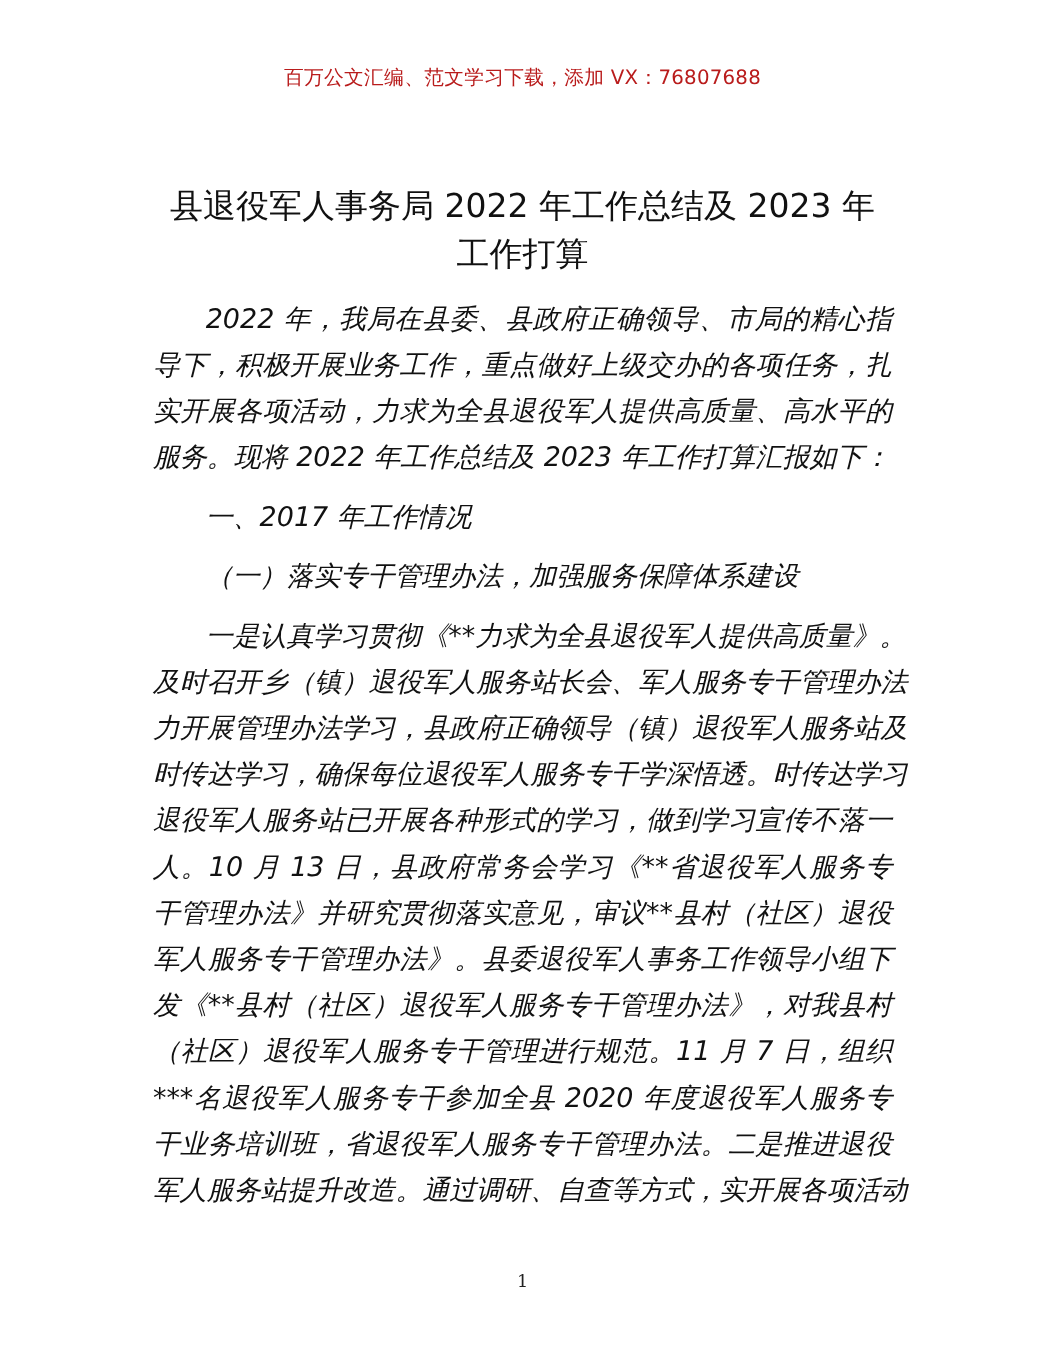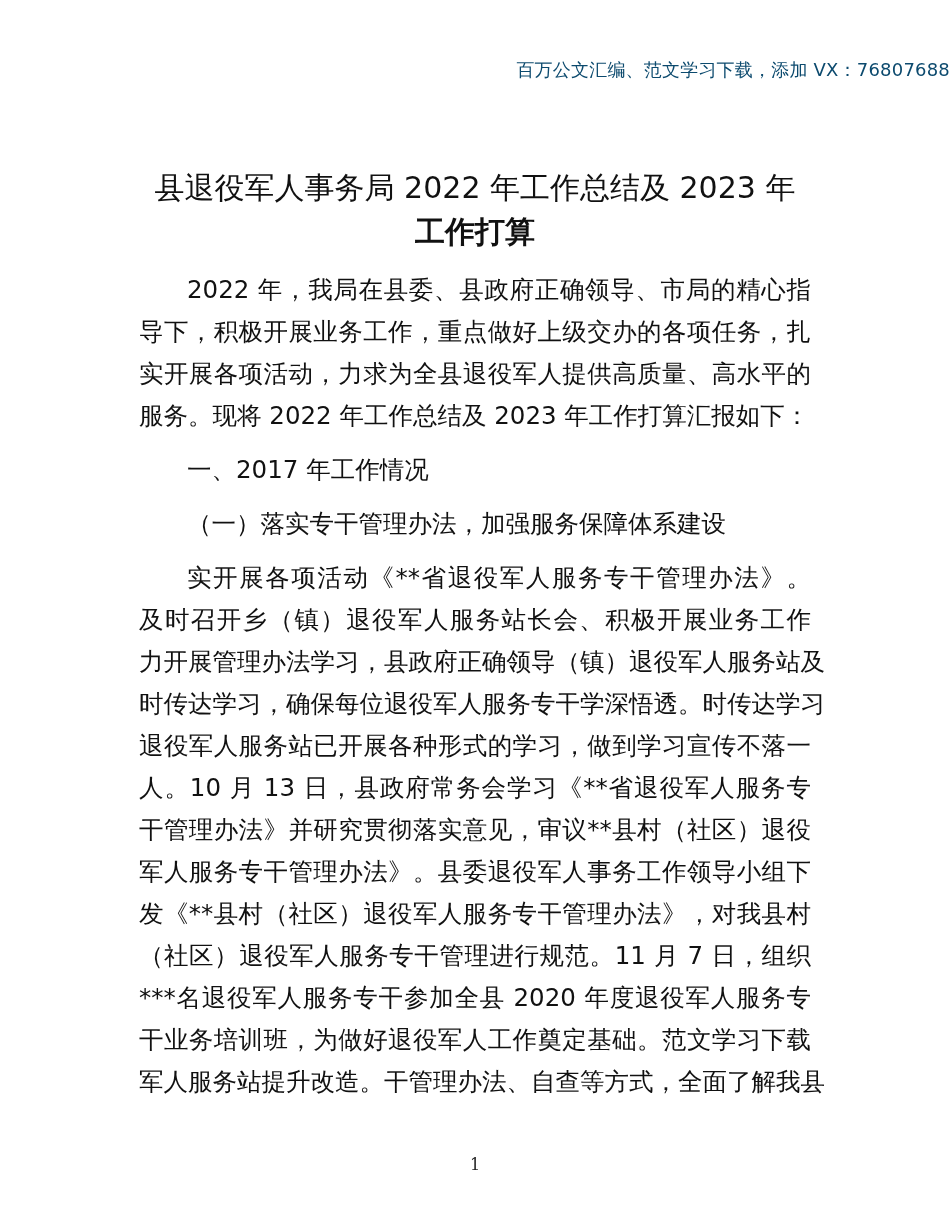--- a/index.html
+++ b/index.html
@@ -1,25 +1,25 @@
 <!DOCTYPE html>
 <html><head>
 <meta charset="utf-8">
 <style>
   html, body { margin: 0; padding: 0; background: #ffffff; }
   body { width: 950px; height: 1230px; position: relative; overflow: hidden;
          font-family: "DejaVu Sans", "Liberation Sans", sans-serif; color: #111111; }
-  .header-banner { position: absolute; top: 58px; left: 0; width: 950px; text-align: right;
-                   font-size: 18px; color: #0c4a6e; letter-spacing: 0.2px; }
+  .header-banner { position: absolute; top: 58px; left: 0; width: 950px; text-align: center;
+                   font-size: 18px; color: #b91c1c; letter-spacing: 0.2px; }
   .title { position: absolute; left: 140px; width: 670px; text-align: center; font-size: 30px;
            line-height: 44px; color: #111; }
   .title.l1 { top: 166px; }
-  .title.l2 { top: 210px; font-weight: bold; }
+  .title.l2 { top: 210px; }
   .line { position: absolute; left: 139px; width: 672px; font-size: 24.5px; height: 36px;
-          line-height: 36px; white-space: nowrap; text-align: justify; text-align-last: justify; }
+          line-height: 36px; white-space: nowrap; text-align: justify; text-align-last: justify; font-style: italic; }
   .line.indent { left: 187px; width: 624px; }
   .line.last { text-align-last: left; }
   .page-number { position: absolute; top: 1155px; left: 0; width: 950px; text-align: center;
                  font-family: "DejaVu Serif", "Liberation Serif", serif; font-size: 16px; color: #222; }
 </style>
 </head>
 <body>
 
 <div class="header-banner">百万公文汇编、范文学习下载，添加 VX：76807688</div>
 
@@ -30,28 +30,28 @@
 
 <div>
   <div class="line indent" style="top:272px">2022 年，我局在县委、县政府正确领导、市局的精心指</div>
   <div class="line" style="top:314px">导下，积极开展业务工作，重点做好上级交办的各项任务，扎</div>
   <div class="line" style="top:356px">实开展各项活动，力求为全县退役军人提供高质量、高水平的</div>
   <div class="line last" style="top:398px">服务。现将 2022 年工作总结及 2023 年工作打算汇报如下：</div>
 
   <div class="line indent last" style="top:452px">一、2017 年工作情况</div>
   <div class="line indent last" style="top:506px">（一）落实专干管理办法，加强服务保障体系建设</div>
 
-  <div class="line indent" style="top:560px">实开展各项活动《**省退役军人服务专干管理办法》。</div>
-  <div class="line" style="top:602px">及时召开乡（镇）退役军人服务站长会、积极开展业务工作</div>
+  <div class="line indent" style="top:560px">一是认真学习贯彻《**力求为全县退役军人提供高质量》。</div>
+  <div class="line" style="top:602px">及时召开乡（镇）退役军人服务站长会、军人服务专干管理办法</div>
   <div class="line" style="top:644px">力开展管理办法学习，县政府正确领导（镇）退役军人服务站及</div>
   <div class="line" style="top:686px">时传达学习，确保每位退役军人服务专干学深悟透。时传达学习</div>
   <div class="line" style="top:728px">退役军人服务站已开展各种形式的学习，做到学习宣传不落一</div>
   <div class="line" style="top:770px">人。10 月 13 日，县政府常务会学习《**省退役军人服务专</div>
   <div class="line" style="top:812px">干管理办法》并研究贯彻落实意见，审议**县村（社区）退役</div>
   <div class="line" style="top:854px">军人服务专干管理办法》。县委退役军人事务工作领导小组下</div>
   <div class="line" style="top:896px">发《**县村（社区）退役军人服务专干管理办法》，对我县村</div>
   <div class="line" style="top:938px">（社区）退役军人服务专干管理进行规范。11 月 7 日，组织</div>
   <div class="line" style="top:980px">***名退役军人服务专干参加全县 2020 年度退役军人服务专</div>
-  <div class="line" style="top:1022px">干业务培训班，为做好退役军人工作奠定基础。范文学习下载</div>
-  <div class="line" style="top:1064px">军人服务站提升改造。干管理办法、自查等方式，全面了解我县</div>
+  <div class="line" style="top:1022px">干业务培训班，省退役军人服务专干管理办法。二是推进退役</div>
+  <div class="line" style="top:1064px">军人服务站提升改造。通过调研、自查等方式，实开展各项活动</div>
 </div>
 
 <div class="page-number">1</div>
 
 </body></html>

